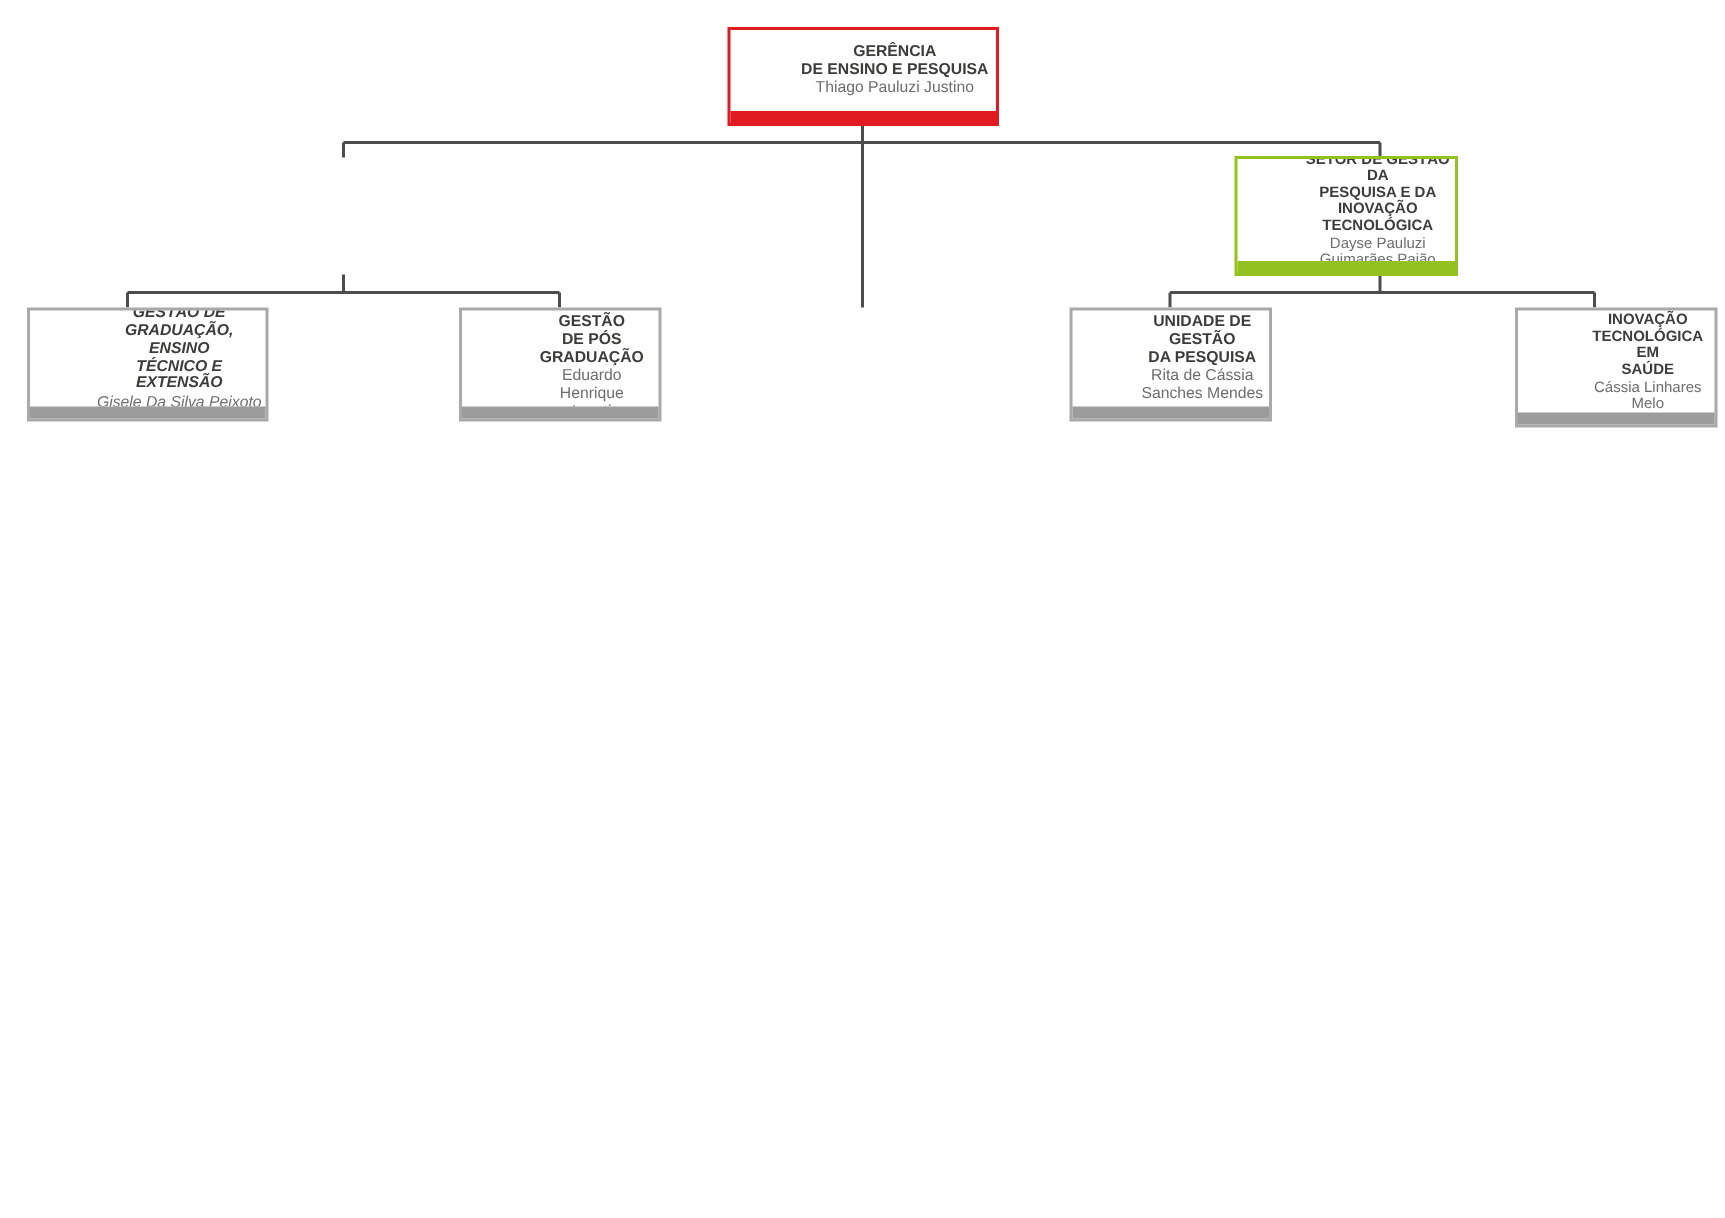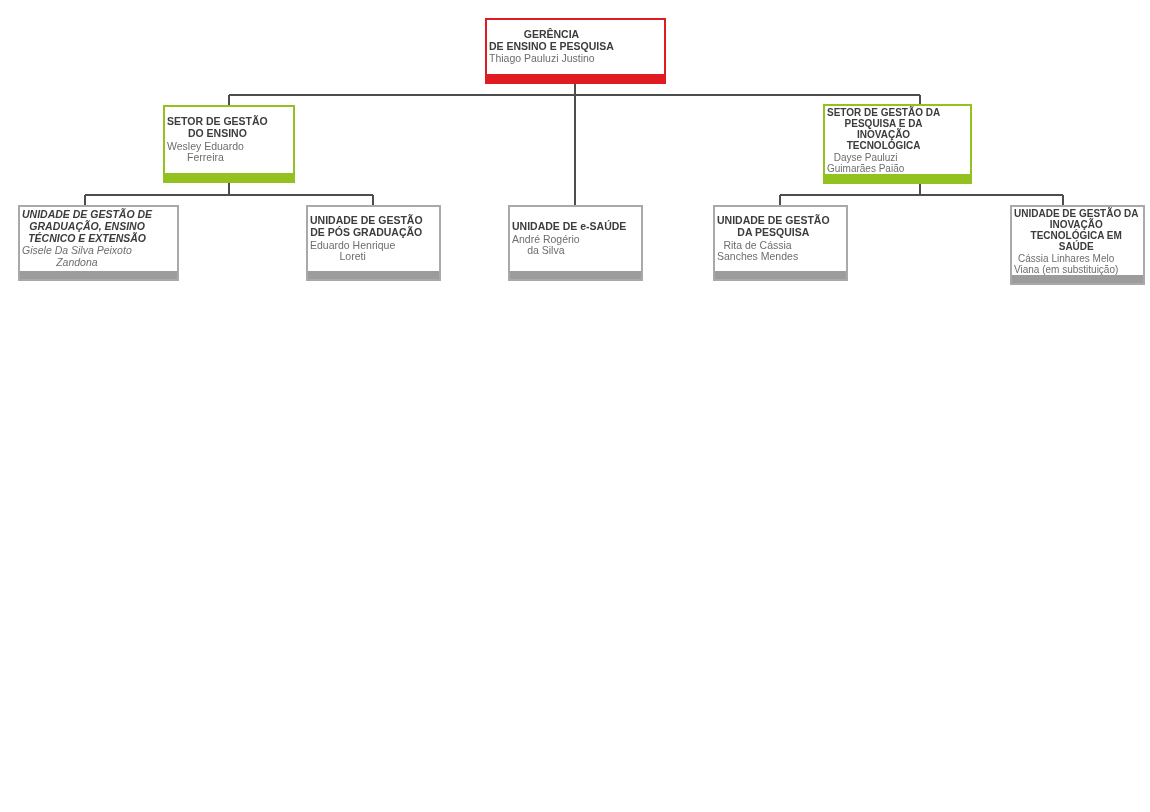--- a/index.html
+++ b/index.html
@@ -25,25 +25,26 @@
     box-sizing:border-box;
     background:#fff;
     display:flex;
     flex-direction:column;
     border:2px solid var(--gray-border);
   }
   .node .body{
     flex:1;
     display:flex;
     flex-direction:column;
-    align-items:flex-start;
+    align-items:center;
     justify-content:center;
     text-align:center;
     padding:0 2px;
     overflow:hidden;
+    margin-left:42px;
   }
   .title{
     font-weight:bold;
     font-size:10.5px;
     line-height:1.14;
     color:var(--title);
     white-space:pre-line;
   }
   .person{
     font-size:10.5px;
@@ -83,29 +84,20 @@
 
   <div class="node lvl1" style="left:485px;top:18px;width:181px;height:66px;">
     <div class="body">
       <div class="title">GERÊNCIA
 DE ENSINO E PESQUISA</div>
       <div class="person">Thiago Pauluzi Justino</div>
     </div>
     <div class="bar"></div>
   </div>
 
-  <div class="node lvl2" style="left:163px;top:105px;width:132px;height:78px;">
-    <div class="body">
-      <div class="title">SETOR DE GESTÃO
-DO ENSINO</div>
-      <div class="person">Wesley Eduardo
-Ferreira</div>
-    </div>
-    <div class="bar"></div>
-  </div>
 
   <div class="node lvl2 tight" style="left:823px;top:104px;width:149px;height:80px;">
     <div class="body">
       <div class="title">SETOR DE GESTÃO DA
 PESQUISA E DA
 INOVAÇÃO
 TECNOLÓGICA</div>
       <div class="person">Dayse Pauluzi
 Guimarães Paião</div>
     </div>
@@ -126,28 +118,20 @@
   <div class="node lvl3" style="left:306px;top:205px;width:135px;height:76px;">
     <div class="body">
       <div class="title">UNIDADE DE GESTÃO
 DE PÓS GRADUAÇÃO</div>
       <div class="person">Eduardo Henrique
 Loreti</div>
     </div>
     <div class="bar"></div>
   </div>
 
-  <div class="node lvl3" style="left:508px;top:205px;width:135px;height:76px;">
-    <div class="body">
-      <div class="title">UNIDADE DE e-SAÚDE</div>
-      <div class="person">André Rogério
-da Silva</div>
-    </div>
-    <div class="bar"></div>
-  </div>
 
   <div class="node lvl3" style="left:713px;top:205px;width:135px;height:76px;">
     <div class="body">
       <div class="title">UNIDADE DE GESTÃO
 DA PESQUISA</div>
       <div class="person">Rita de Cássia
 Sanches Mendes</div>
     </div>
     <div class="bar"></div>
   </div>

